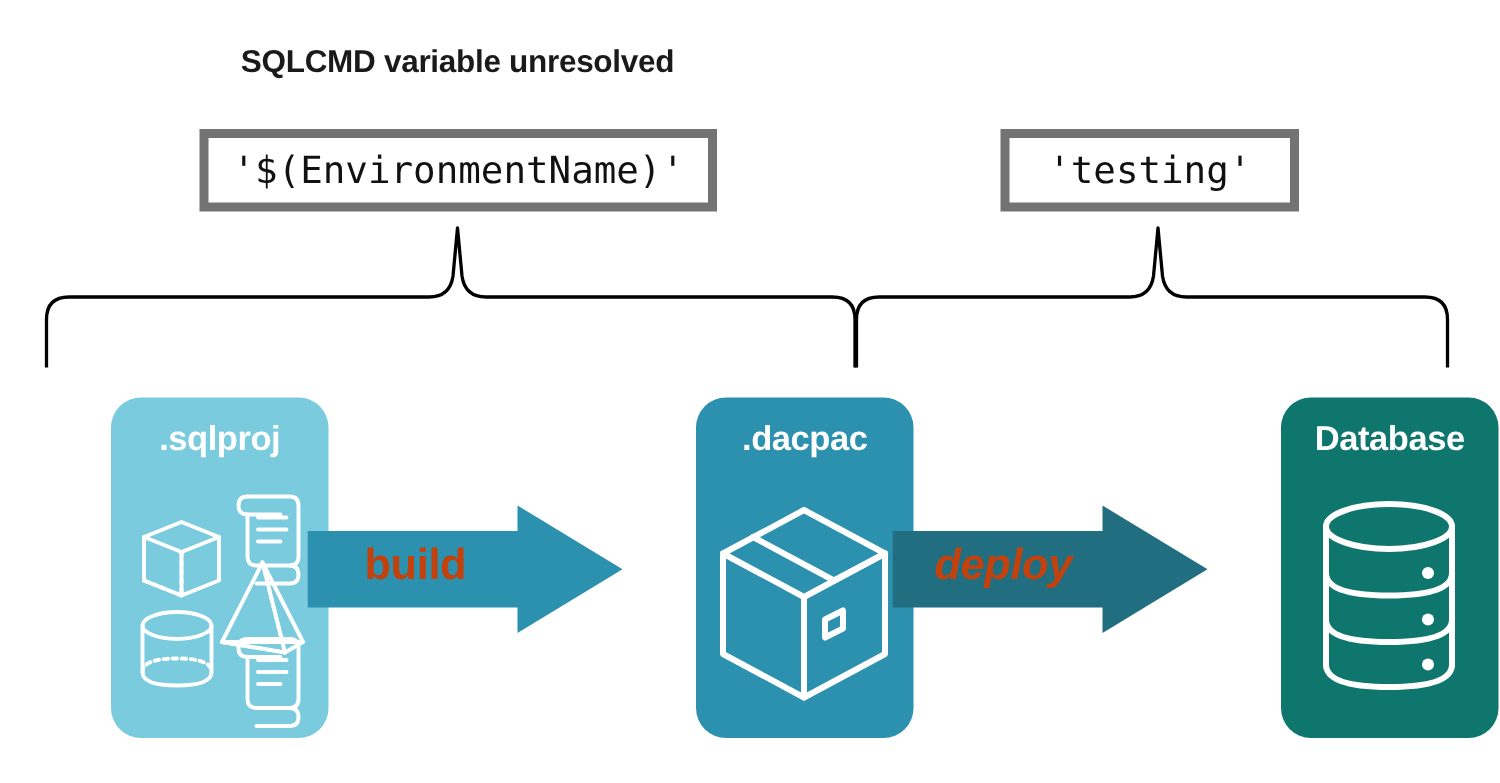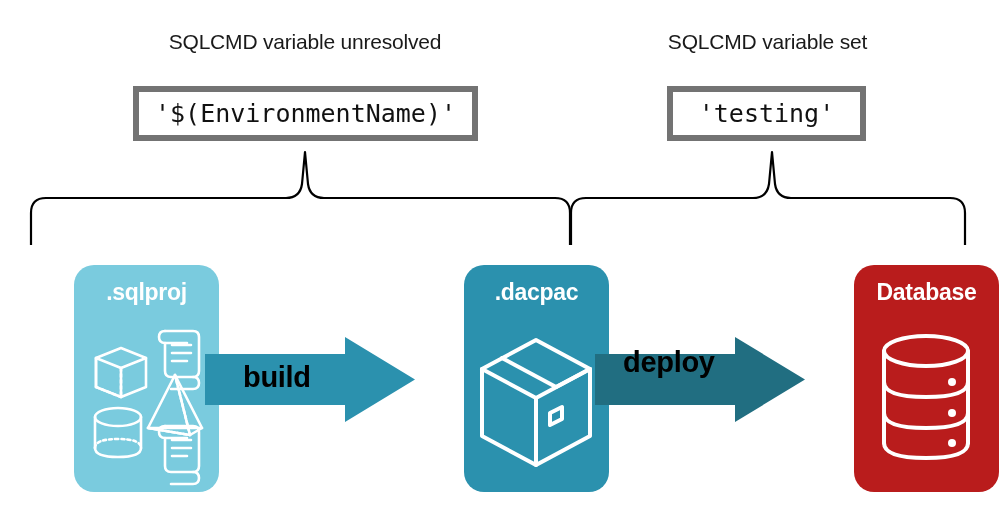--- a/index.html
+++ b/index.html
@@ -16,21 +16,21 @@
     width: 1000px;
     height: 522px;
     background: #ffffff;
     overflow: hidden;
   }
 
   
   .heading {
     position: absolute;
     font-family: "Liberation Sans", sans-serif;
-    font-weight: normal;
+    font-weight: bold;
     font-size: 21px;
     color: #1a1a1a;
     letter-spacing: -0.2px;
     text-align: center;
     white-space: nowrap;
   }
   #heading-left  { left: 55px;  top: 30px; width: 500px; }
   #heading-right { left: 600px; top: 30px; width: 335px; }
 
   
@@ -78,46 +78,45 @@
   .stage-art {
     position: absolute;
     left: 0;
     top: 48px;
     width: 100%;
     height: calc(100% - 48px);
   }
 
   #card-sqlproj  { left: 38px;  top: 265px; width: 145px; height: 227px; background: #7acbde; }
   #card-dacpac   { left: 428px; top: 265px; width: 145px; height: 227px; background: #2b91ae; padding-left: 36px; }
-  #card-database { left: 818px; top: 265px; width: 145px; height: 227px; background: #b91c1c; }
+  #card-database { left: 818px; top: 265px; width: 145px; height: 227px; background: #0f766e; }
 
   
   .arrow-wrap { position: absolute; }
   .arrow-label {
     position: absolute;
-    color: #000000;
+    color: #c2410c;
     font-family: "Liberation Sans", sans-serif;
     font-weight: bold;
     font-size: 29px;
     letter-spacing: -0.3px;
     white-space: nowrap;
   }
   #arrow-build-wrap  { left: 205px; top: 337px; width: 210px; height: 85px; }
   #arrow-deploy-wrap { left: 595px; top: 337px; width: 210px; height: 85px; }
   #arrow-build-label  { left: 38px; top: 24px; }
-  #arrow-deploy-label { left: 28px; top: 9px; }
+  #arrow-deploy-label { left: 28px; top: 24px; font-style: italic; }
 </style>
 </head>
 <body>
 
 <div id="canvas">
 
   <div class="heading" id="heading-left">SQLCMD variable unresolved</div>
 
-  <div class="heading" id="heading-right">SQLCMD variable set</div>
 
   <div class="code-box" id="code-box-left">
     <span>'$(EnvironmentName)'</span>
   </div>
 
   <div class="code-box" id="code-box-right">
     <span>'testing'</span>
   </div>
 
   <svg class="brace-svg" id="brace-left-wrap" width="545" height="95" viewBox="0 0 545 95">

